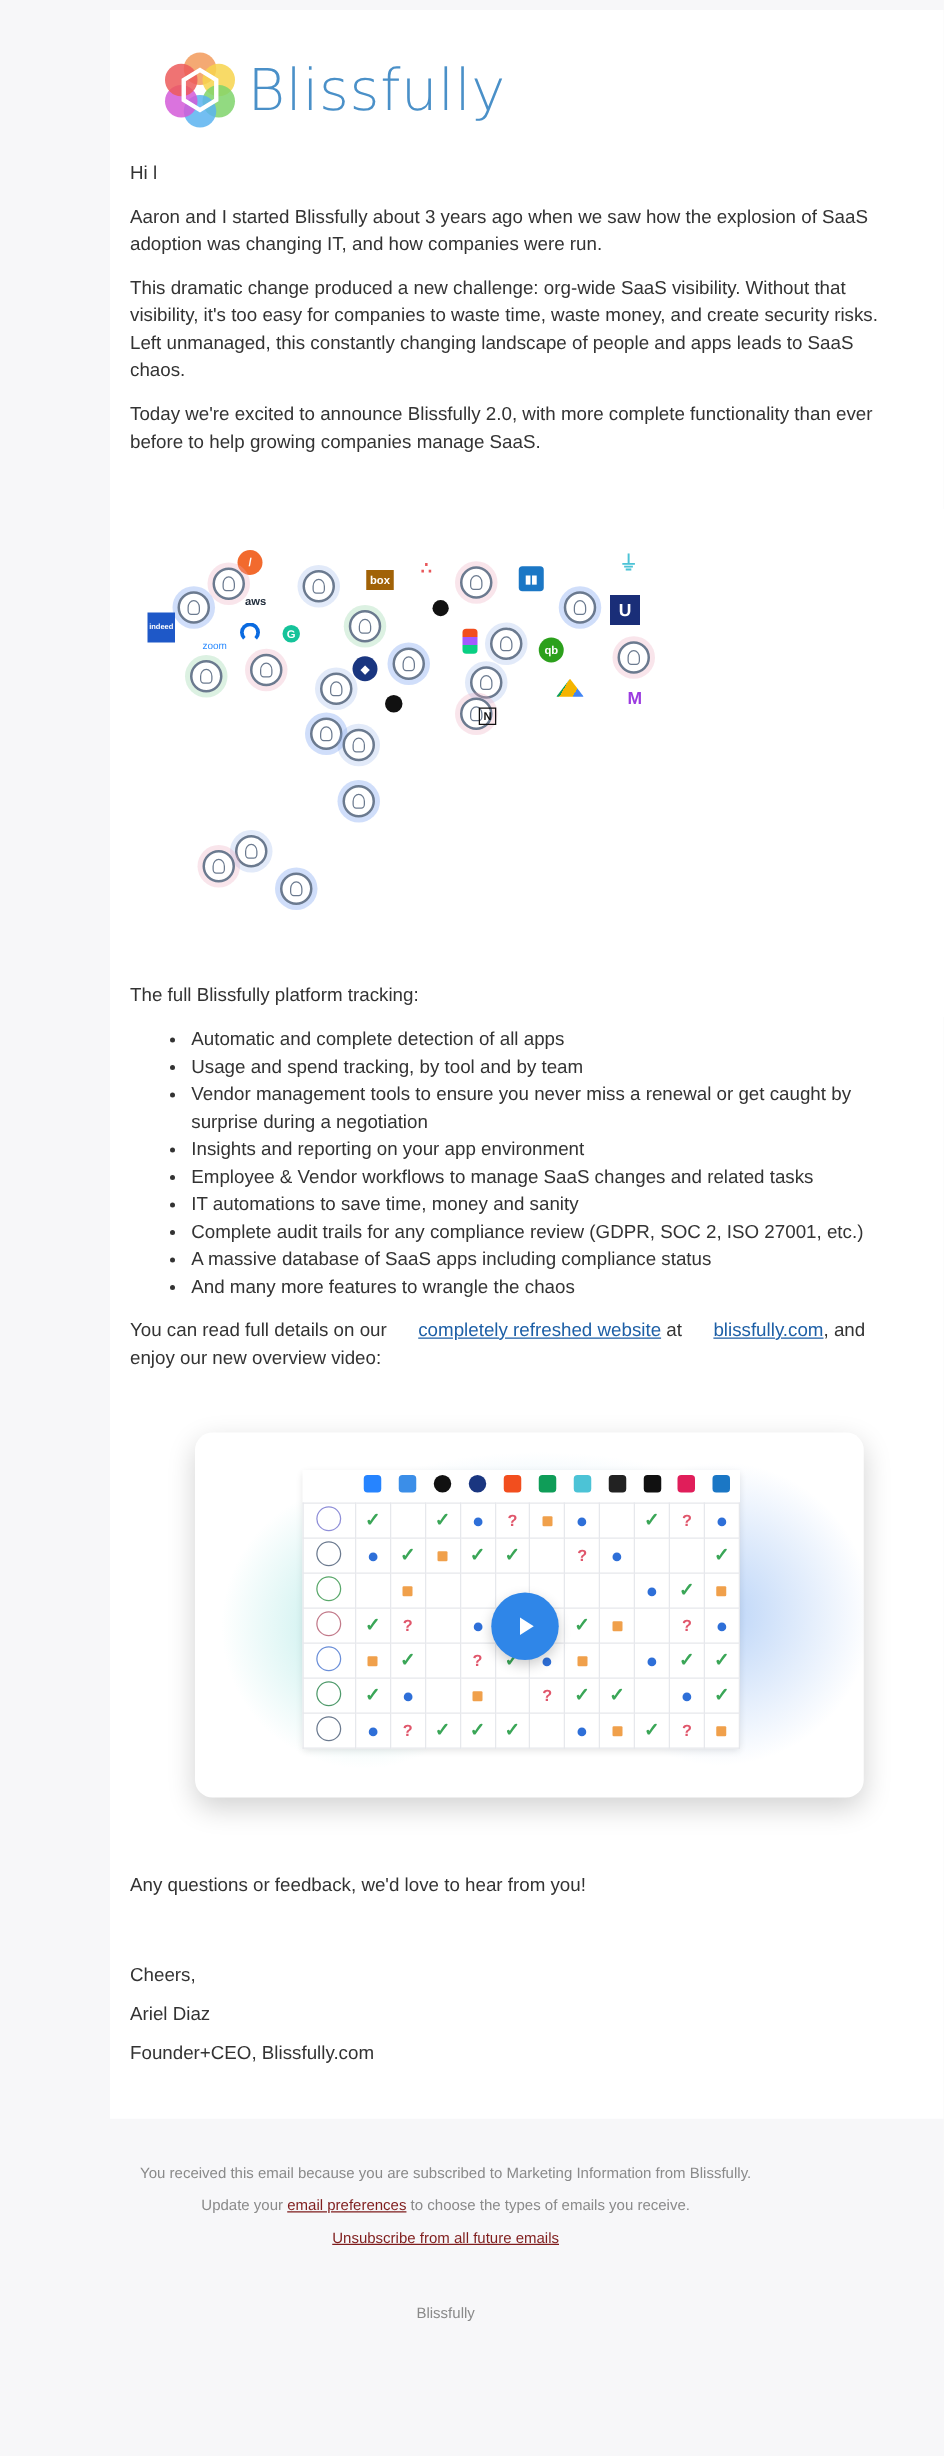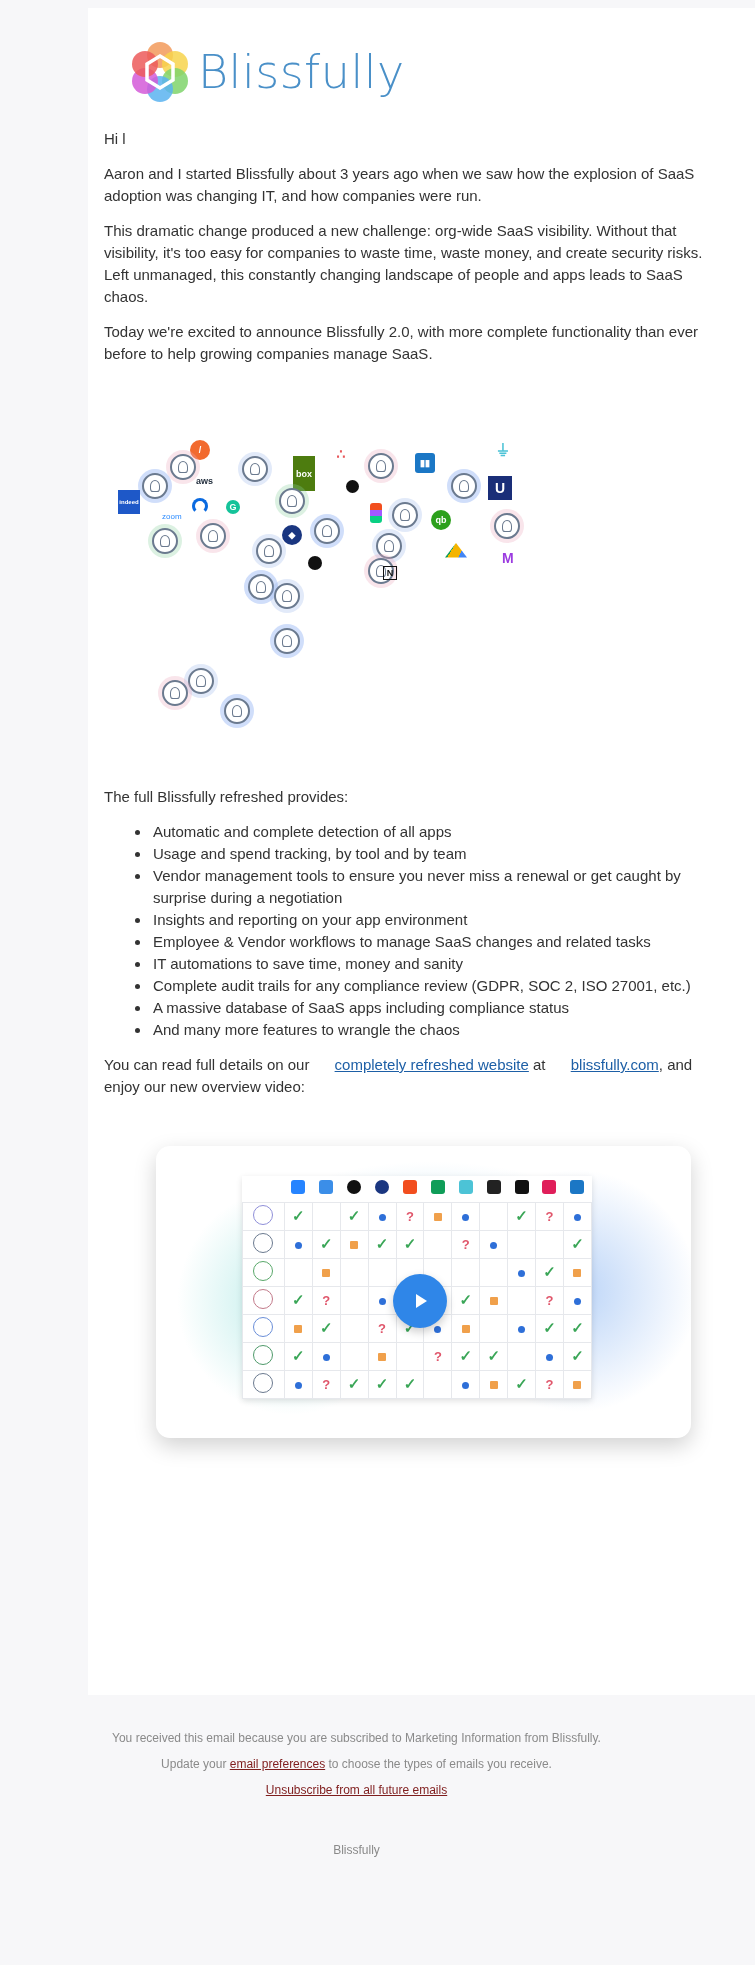--- a/index.html
+++ b/index.html
@@ -77,21 +77,21 @@
     <div class="p">This dramatic change produced a new challenge: org-wide SaaS visibility. Without that visibility, it's too easy for companies to waste time, waste money, and create security risks. Left unmanaged, this constantly changing landscape of people and apps leads to SaaS chaos.</div>
     <div class="p">Today we're excited to announce Blissfully 2.0, with more complete functionality than ever before to help growing companies manage SaaS.</div>
   </div>
 
   <div class="scatter">
     <div class="lg" style="left:72px;top:12px;width:20px;height:20px;border-radius:50%;background:#f26a2e;">/</div>
     <div class="av pink" style="left:52px;top:26px;"></div>
     <div class="av blue" style="left:24px;top:45px;"></div>
     <div class="lg" style="left:78px;top:48px;color:#232f3e;font-size:9px;">aws</div>
     <div class="av" style="left:124px;top:28px;"></div>
-    <div class="lg" style="left:175px;top:28px;width:22px;height:35px;background:#4d7c0f;text-align:right;">box</div>
+    <div class="lg" style="left:175px;top:28px;width:22px;height:16px;background:#a16207;text-align:right;">box</div>
     <div class="lg" style="left:216px;top:20px;width:14px;height:12px;color:#e8575a;font-size:14px;">∴</div>
     <div class="av pink" style="left:250px;top:25px;"></div>
     <div class="lg" style="left:297px;top:25px;width:20px;height:20px;border-radius:3px;background:#1b77c5;">▮▮</div>
     <div class="lg" style="left:376px;top:15px;width:18px;height:16px;color:#4cc3d6;font-size:16px;">⏚</div>
     <div class="lg" style="left:0px;top:62px;width:22px;height:24px;background:#1e58c8;font-size:6px;">indeed</div>
     <div class="lg" style="left:44px;top:84px;color:#2d8cff;font-size:8px;font-weight:normal;">zoom</div>
     <div class="lg" style="left:74px;top:70px;width:16px;height:16px;border-radius:50%;border:3px solid #0a6ae0;border-bottom-color:transparent;"></div>
     <div class="lg" style="left:108px;top:72px;width:14px;height:14px;border-radius:50%;background:#15c39a;">G</div>
     <div class="av green" style="left:161px;top:60px;"></div>
     <div class="lg" style="left:228px;top:52px;width:13px;height:13px;border-radius:50%;background:#111;"></div>
@@ -114,21 +114,21 @@
     <div class="lg" style="left:265px;top:138px;width:14px;height:14px;border:1.5px solid #111;color:#111;font-size:9px;">N</div>
     <div class="av blue" style="left:130px;top:146px;"></div>
     <div class="av" style="left:156px;top:155px;"></div>
     <div class="av blue" style="left:156px;top:200px;"></div>
     <div class="av" style="left:70px;top:240px;"></div>
     <div class="av pink" style="left:44px;top:252px;"></div>
     <div class="av blue" style="left:106px;top:270px;"></div>
   </div>
 
   <div class="body-text" style="top:778px;">
-    <div class="p">The full Blissfully refreshed provides:</div>
+    <div class="p">The full Blissfully platform tracking:</div>
     <ul class="features-list">
       <li>Automatic and complete detection of all apps</li>
       <li>Usage and spend tracking, by tool and by team</li>
       <li>Vendor management tools to ensure you never miss a renewal or get caught by surprise during a negotiation</li>
       <li>Insights and reporting on your app environment</li>
       <li>Employee &amp; Vendor workflows to manage SaaS changes and related tasks</li>
       <li>IT automations to save time, money and sanity</li>
       <li>Complete audit trails for any compliance review (GDPR, SOC 2, ISO 27001, etc.)</li>
       <li>A massive database of SaaS apps including compliance status</li>
       <li>And many more features to wrangle the chaos</li>
@@ -258,20 +258,26 @@
             <td><span class="m-q">?</span></td>
             <td><span class="m-sq"></span></td>
           </tr>
         </tbody>
     </table>
     <div class="play">
       <span></span>
     </div>
   </div>
 
+  <div class="body-text" style="top:1490px;">
+    <div class="p" style="margin-bottom:50px;">Any questions or feedback, we'd love to hear from you!</div>
+    <div style="margin-bottom:9px;">Cheers,</div>
+    <div style="margin-bottom:9px;">Ariel Diaz</div>
+    <div>Founder+CEO, Blissfully.com</div>
+  </div>
 </div>
 
 <div class="footer">
   <div class="f-line">You received this email because you are subscribed to Marketing Information from Blissfully.</div>
   <div class="f-line">
     <span>Update your </span><a href="#">email preferences</a><span> to choose the types of emails you receive.</span>
   </div>
   <div class="f-line"><a href="#">Unsubscribe from all future emails</a></div>
   <div class="addr">
     <div>Blissfully</div>

